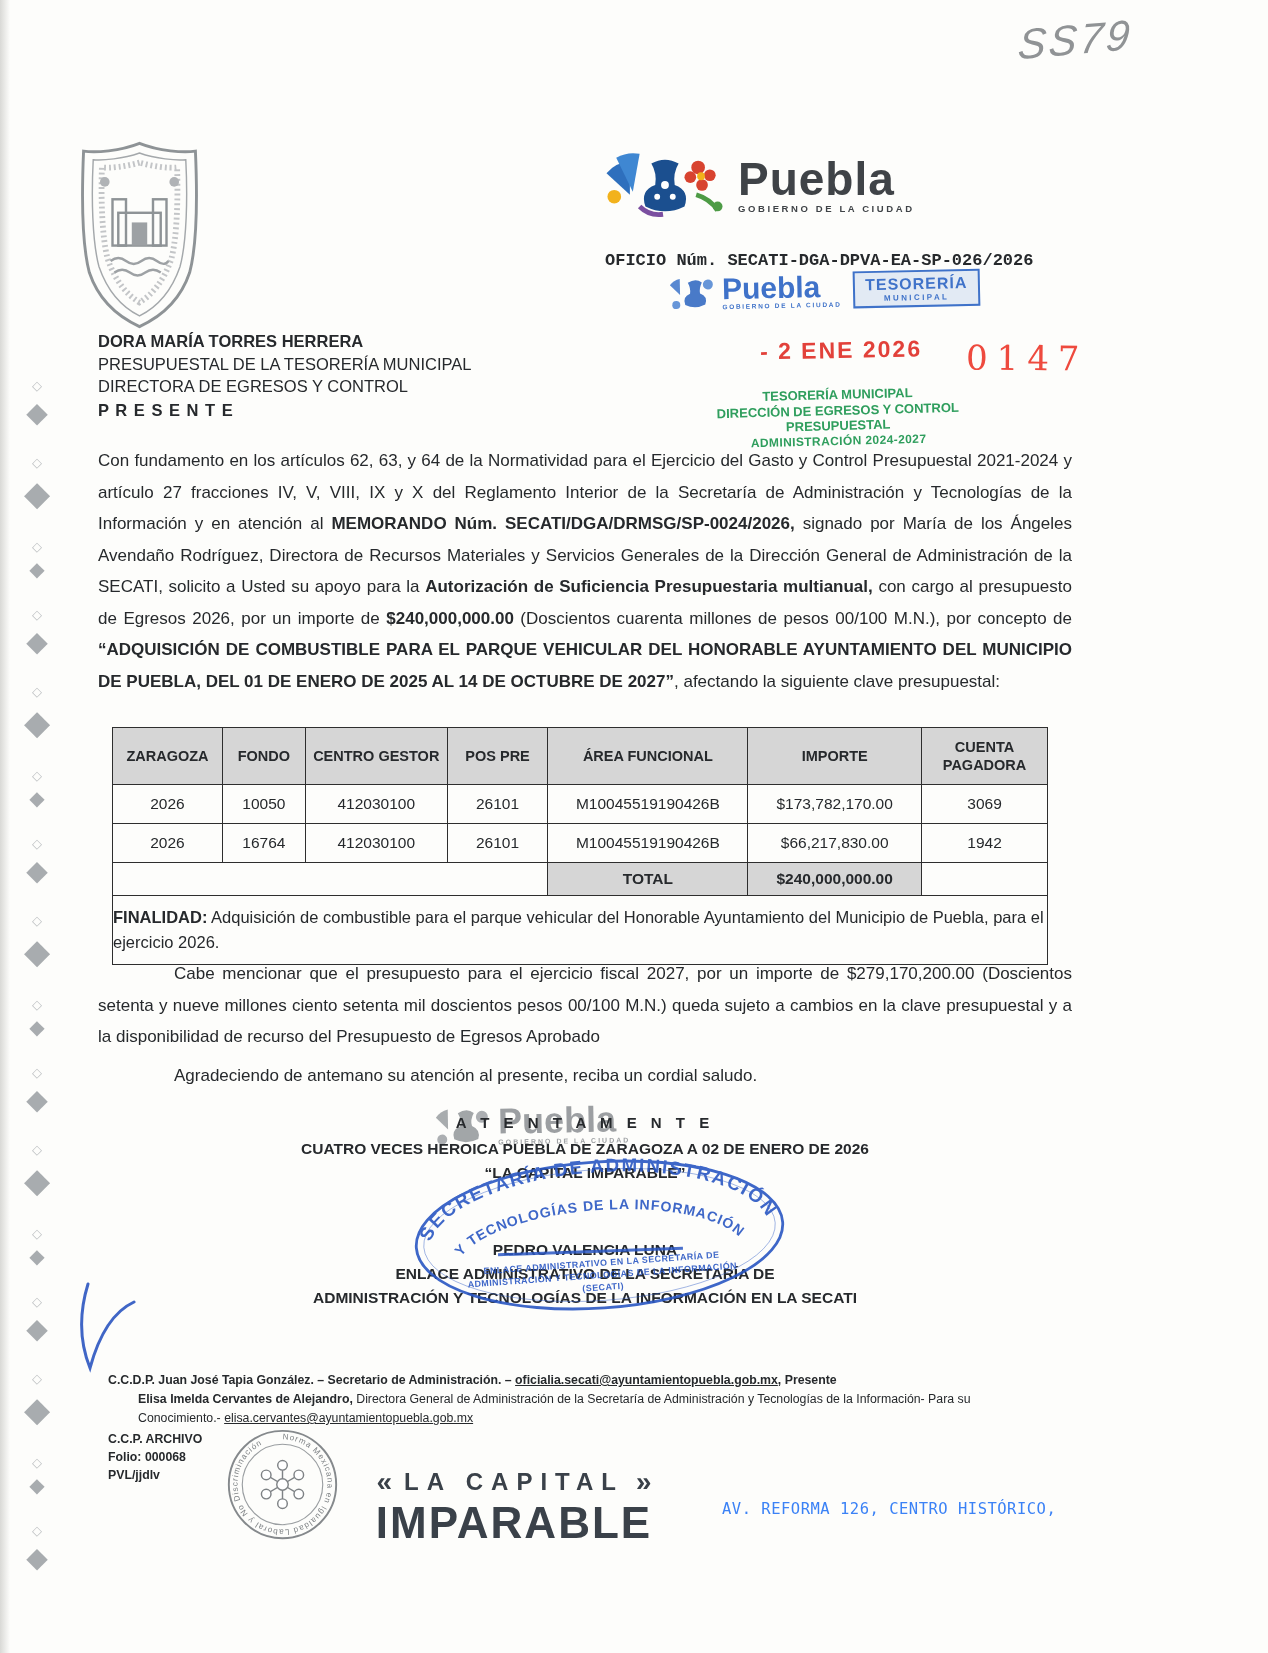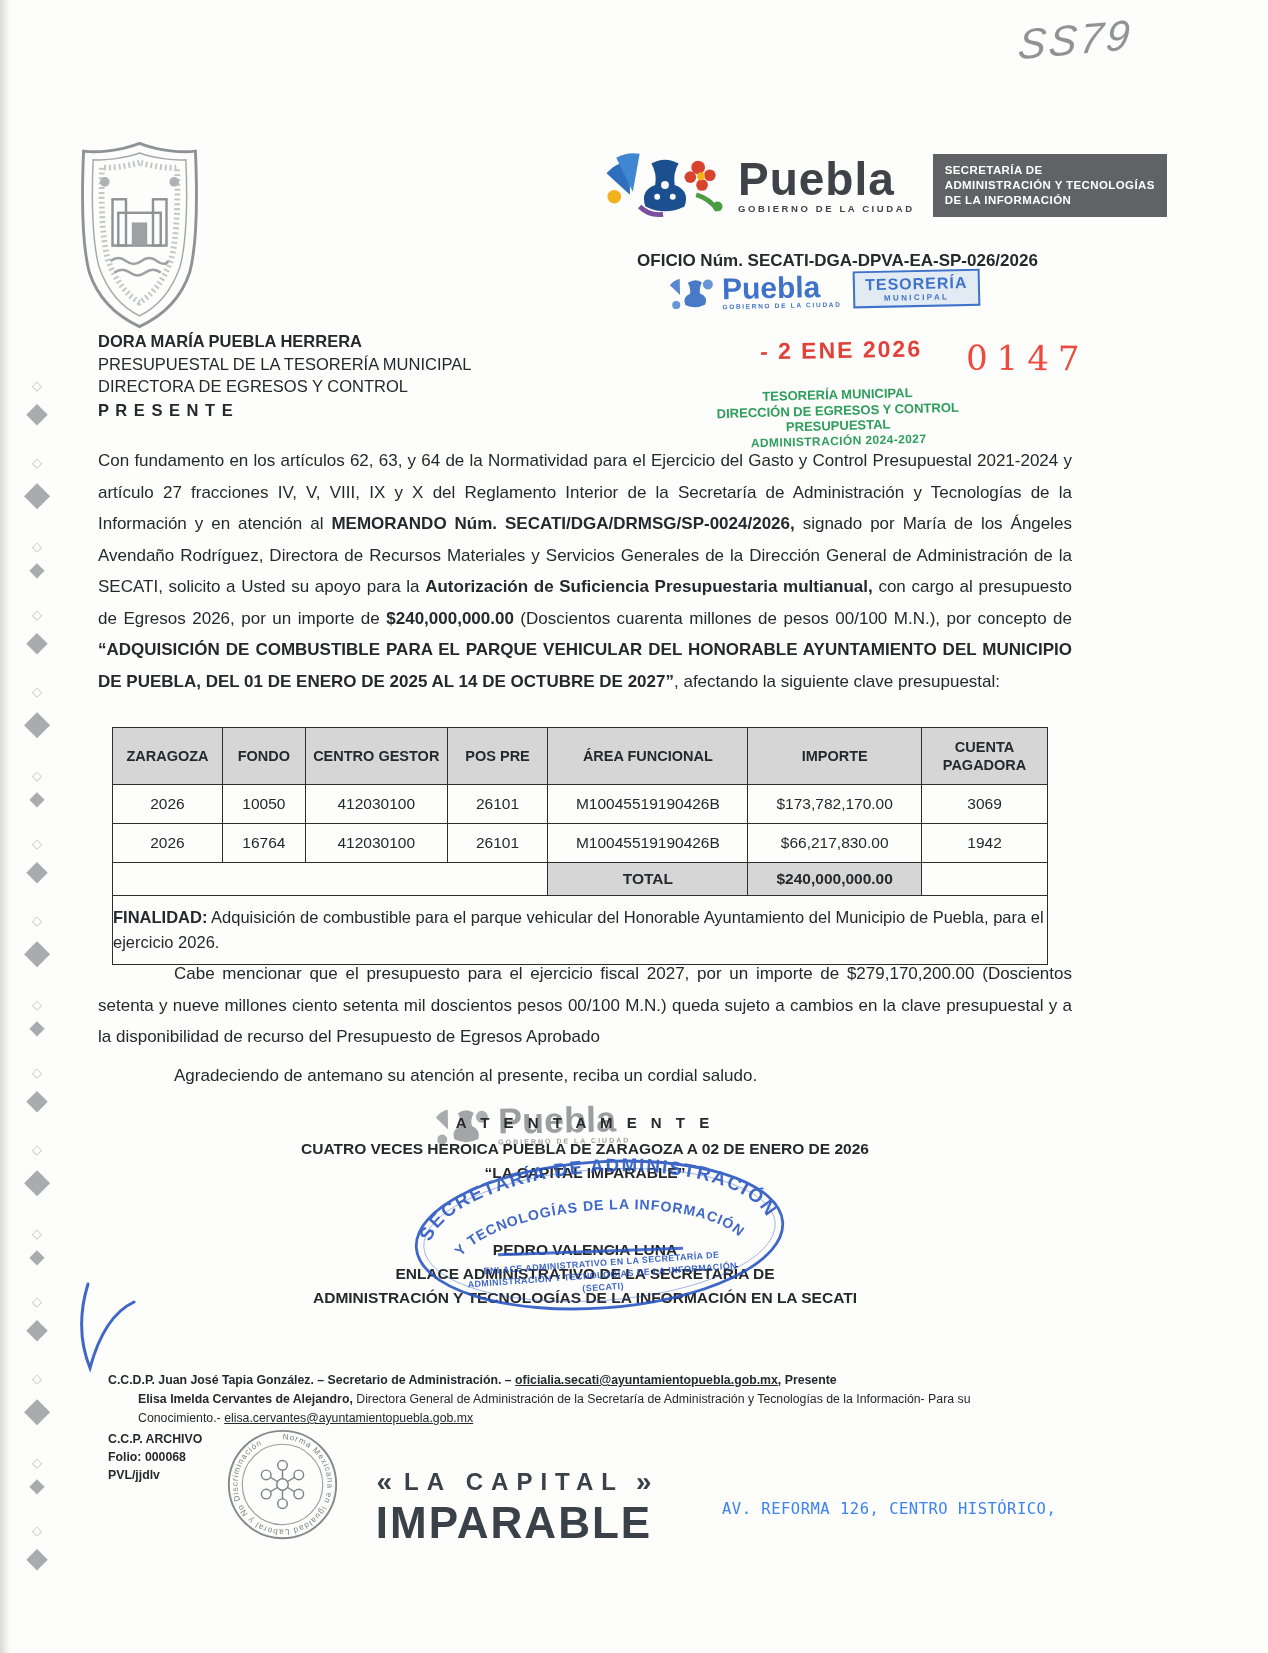--- a/index.html
+++ b/index.html
@@ -20,22 +20,22 @@
 
   .shield{position:absolute;left:72px;top:134px;z-index:2;}
 
   .brand{position:absolute;left:600px;top:146px;display:flex;align-items:center;gap:10px;z-index:2;}
   .brand-text{display:flex;flex-direction:column;align-items:flex-start;}
   .brand-word{font-size:46px;font-weight:700;color:#3f4347;letter-spacing:1px;line-height:44px;}
   .brand-tag{font-size:9.5px;font-weight:700;color:#3f4347;letter-spacing:2.6px;margin-top:2px;}
   .brand-box{background:#606265;color:#fff;font-size:11.5px;font-weight:700;padding:9px 12px;
         line-height:15px;letter-spacing:.4px;margin-left:8px;}
 
-  .oficio{position:absolute;left:605px;top:251px;width:465px;text-align:center;font-weight:700;
-        font-size:17px;z-index:2;}
+  .oficio{position:absolute;left:605px;top:251px;width:465px;text-align:left;font-weight:700;
+        font-size:17px;z-index:2;font-family:Liberation Mono, monospace;}
 
   
   .stamp-tesoreria{position:absolute;left:668px;top:270px;display:flex;align-items:center;gap:8px;
         transform:rotate(-1.2deg);opacity:.92;z-index:6;}
   .st-wordcol{display:flex;flex-direction:column;align-items:flex-start;}
   .st-word{font-size:30px;font-weight:700;color:#2f67c5;line-height:28px;}
   .st-tag{font-size:6.5px;color:#2f67c5;font-weight:700;letter-spacing:1.7px;}
   .st-box{border:2px solid #2f67c5;background:rgba(47,103,197,.14);color:#2f67c5;text-align:center;
         padding:3px 10px;margin-left:4px;}
   .st-box-l1{font-size:16px;font-weight:800;letter-spacing:1px;}
@@ -211,25 +211,20 @@
       </g>
       <circle cx="103" cy="31" r="4" fill="#f2b21c"></circle>
       <path d="M98 50 q14 4 22 16" stroke="#4d9b45" stroke-width="5" fill="none"></path>
       <circle cx="120" cy="62" r="5" fill="#4d9b45"></circle>
       <path d="M40 62 q10 10 24 8" stroke="#7b4fa0" stroke-width="5" fill="none"></path>
     </svg>
     <div class="brand-text">
       <div class="brand-word">Puebla</div>
       <div class="brand-tag">GOBIERNO DE LA CIUDAD</div>
     </div>
-    <div class="brand-box">
-      <div>SECRETARÍA DE</div>
-      <div>ADMINISTRACIÓN Y TECNOLOGÍAS</div>
-      <div>DE LA INFORMACIÓN</div>
-    </div>
   </div>
 
   <div class="oficio">OFICIO Núm. SECATI-DGA-DPVA-EA-SP-026/2026</div>
 
   <div class="stamp-tesoreria">
     <svg width="46" height="40" viewBox="0 0 46 40">
       <path d="M12 22 L2 12 A16 16 0 0 1 12 6 Z" fill="#4b7fce"></path>
       <path d="M20 10 q8 -5 14 0 q-3 6 -2 11 q8 3 5 11 q-10 5 -20 0 q-3 -8 5 -11 q1 -5 -2 -11 Z" fill="#3a6fc4"></path>
       <circle cx="40" cy="12" r="5" fill="#5b8ed6"></circle>
       <circle cx="8" cy="32" r="4" fill="#5b8ed6"></circle>
@@ -248,21 +243,21 @@
   <div class="stamp-folio">0147</div>
 
   <div class="stamp-green">
     <div>TESORERÍA MUNICIPAL</div>
     <div>DIRECCIÓN DE EGRESOS Y CONTROL</div>
     <div>PRESUPUESTAL</div>
     <div class="g4">ADMINISTRACIÓN 2024-2027</div>
   </div>
 
   <div class="recipient">
-    <div class="r-name">DORA MARÍA PUEBLA HERRERA</div>
+    <div class="r-name">DORA MARÍA TORRES HERRERA</div>
     <div>PRESUPUESTAL DE LA TESORERÍA MUNICIPAL</div>
     <div>DIRECTORA DE EGRESOS Y CONTROL</div>
     <div class="r-presente">P R E S E N T E</div>
   </div>
 
   <p class="para p1"><span>Con fundamento en los artículos 62, 63, y 64 de la Normatividad para el Ejercicio del Gasto y Control Presupuestal 2021-2024 y artículo 27 fracciones IV, V, VIII, IX y X del Reglamento Interior de la Secretaría de Administración y Tecnologías de la Información y en atención al </span><span class="b">MEMORANDO Núm. SECATI/DGA/DRMSG/SP-0024/2026,</span><span> signado por María de los Ángeles Avendaño Rodríguez, Directora de Recursos Materiales y Servicios Generales de la Dirección General de Administración de la SECATI, solicito a Usted su apoyo para la </span><span class="b">Autorización de Suficiencia Presupuestaria multianual,</span><span> con cargo al presupuesto de Egresos 2026, por un importe de </span><span class="b">$240,000,000.00</span><span> (Doscientos cuarenta millones de pesos 00/100 M.N.), por concepto de </span><span class="b">“ADQUISICIÓN DE COMBUSTIBLE PARA EL PARQUE VEHICULAR DEL HONORABLE AYUNTAMIENTO DEL MUNICIPIO DE PUEBLA, DEL 01 DE ENERO DE 2025 AL 14 DE OCTUBRE DE 2027”</span><span>, afectando la siguiente clave presupuestal:</span></p>
 
   <table class="ptable">
     <colgroup>
       <col style="width:110px">

